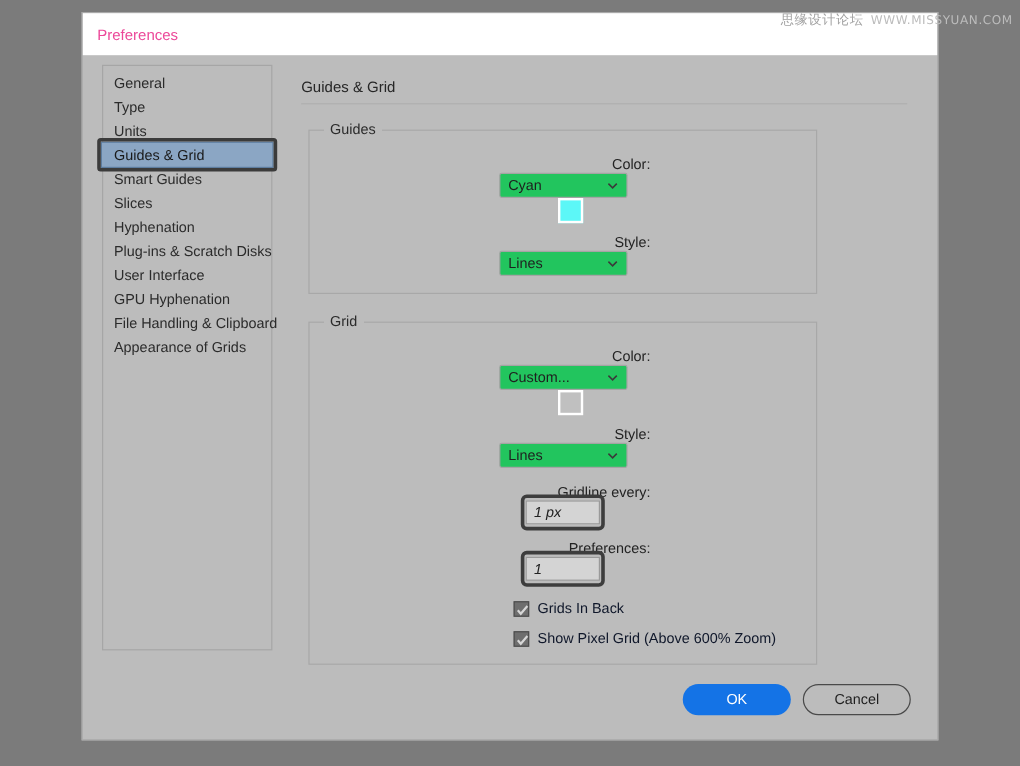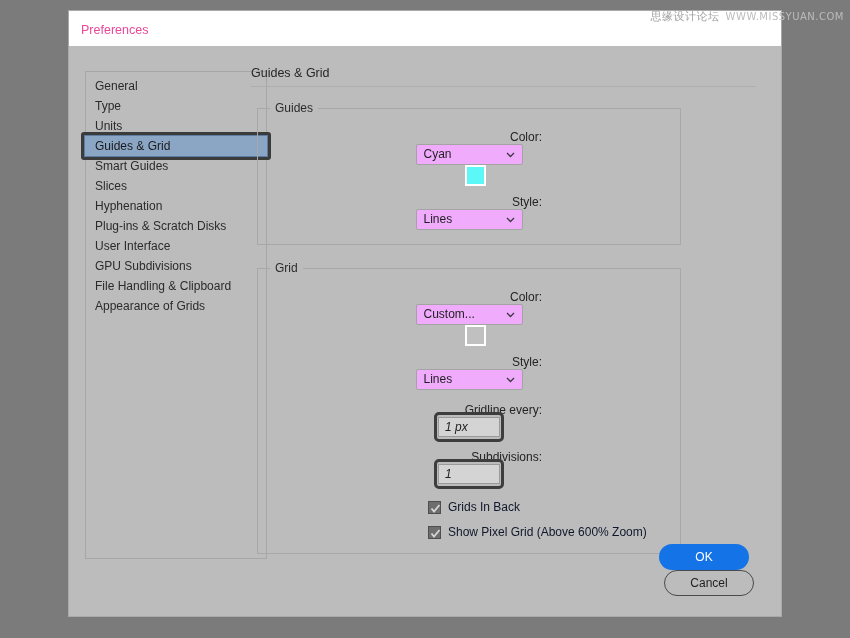--- a/index.html
+++ b/index.html
@@ -54,22 +54,22 @@
 
   #dialog-body {
     position: relative;
     height: 572px;
   }
 
   
   #sidebar {
     position: absolute;
     left: 16px;
-    top: 25px;
-    width: 182px;
+    top: 8px;
+    width: 142px;
     height: 488px;
     background: #bcbcbc;
     border: 1px solid #a6a6a6;
     box-sizing: border-box;
     padding-top: 4px;
   }
   .side-item {
     height: 20px;
     line-height: 20px;
     padding-left: 9px;
@@ -140,21 +140,21 @@
     color: #232323;
     padding-right: 7px;
     box-sizing: border-box;
   }
 
   
   .sel {
     position: relative;
     width: 107px;
     height: 21px;
-    background: #f0abfc;
+    background: #22c55e;
     border: 1px solid #a4a4a4;
     border-radius: 2px;
     box-sizing: border-box;
     font-size: 12px;
     color: #1f1f1f;
     line-height: 19px;
     padding-left: 7px;
   }
   .sel .chev {
     position: absolute;
@@ -232,21 +232,20 @@
     color: #0f172a;
   }
 
   
   #footer {
     position: absolute;
     right: 22px;
     bottom: 22px;
     display: flex;
     align-items: center;
-    flex-direction: column;
   }
   .btn {
     height: 26px;
     border-radius: 13px;
     font-size: 12px;
     display: flex;
     align-items: center;
     justify-content: center;
     box-sizing: border-box;
     font-family: "Liberation Sans", sans-serif;
@@ -283,21 +282,21 @@
     <div id="sidebar">
         <div class="side-item"><span>General</span></div>
         <div class="side-item"><span>Type</span></div>
         <div class="side-item"><span>Units</span></div>
         <div class="side-item selected"><span>Guides &amp; Grid</span></div>
         <div class="side-item"><span>Smart Guides</span></div>
         <div class="side-item"><span>Slices</span></div>
         <div class="side-item"><span>Hyphenation</span></div>
         <div class="side-item"><span>Plug-ins &amp; Scratch Disks</span></div>
         <div class="side-item"><span>User Interface</span></div>
-        <div class="side-item"><span>GPU Subdivisions</span></div>
+        <div class="side-item"><span>GPU Hyphenation</span></div>
         <div class="side-item"><span>File Handling &amp; Clipboard</span></div>
         <div class="side-item"><span>Appearance of Grids</span></div>
       </div>
 
     <div id="pane">
 
       <div id="pane-header">Guides &amp; Grid</div>
 
       <fieldset class="group">
         <legend>Guides</legend>
@@ -357,21 +356,21 @@
         </div>
 
         <div class="row" style="margin-top:13px;">
           <div class="lbl">Gridline every:</div>
           <span class="field-wrap">
             <input class="field" type="text" value="1 px" style="">
           </span>
         </div>
 
         <div class="row" style="margin-top:13px;">
-          <div class="lbl">Subdivisions:</div>
+          <div class="lbl">Preferences:</div>
           <span class="field-wrap">
             <input class="field" type="text" value="1" style="">
           </span>
         </div>
 
         <div class="cbrow" style="margin-top:16px;">
           <span class="cbox">
             <svg width="11" height="11" viewBox="0 0 11 11">
                 <path d="M1.5 5.5 L4 8.5 L9.5 2" fill="none" stroke="#d6d6d6" stroke-width="1.8"></path>
               </svg>

